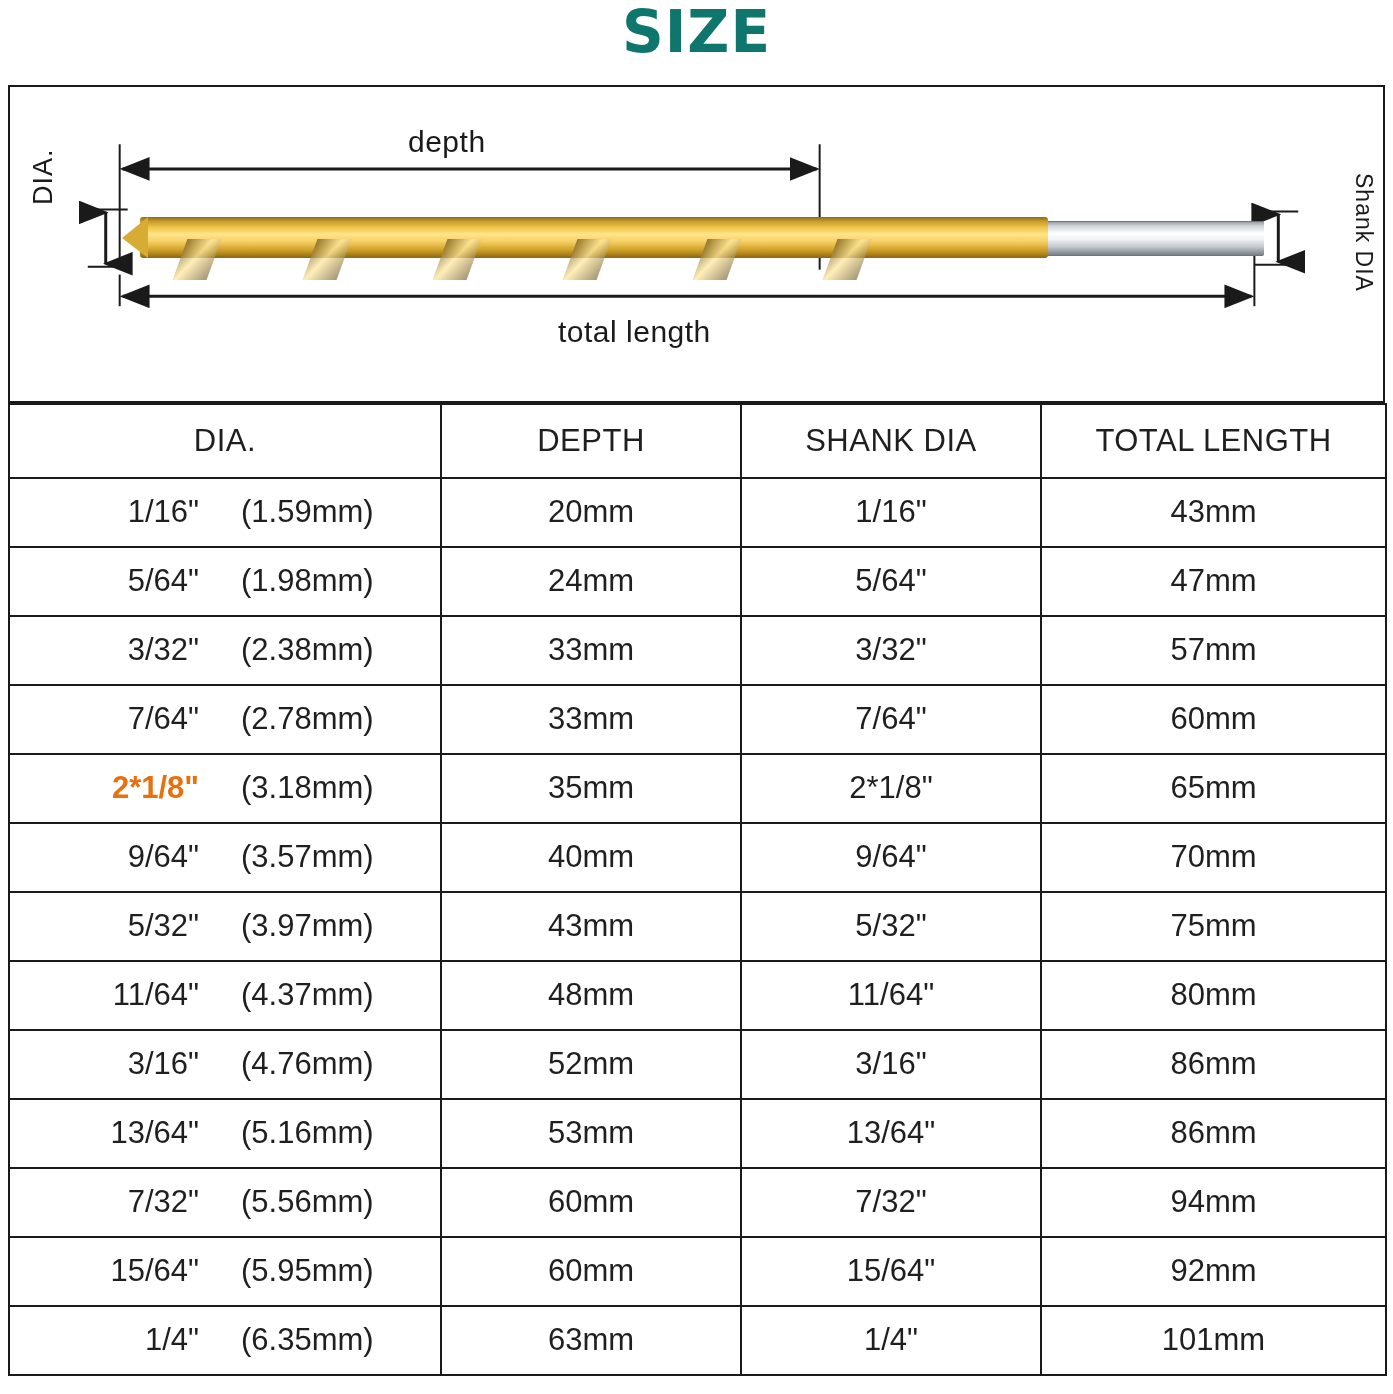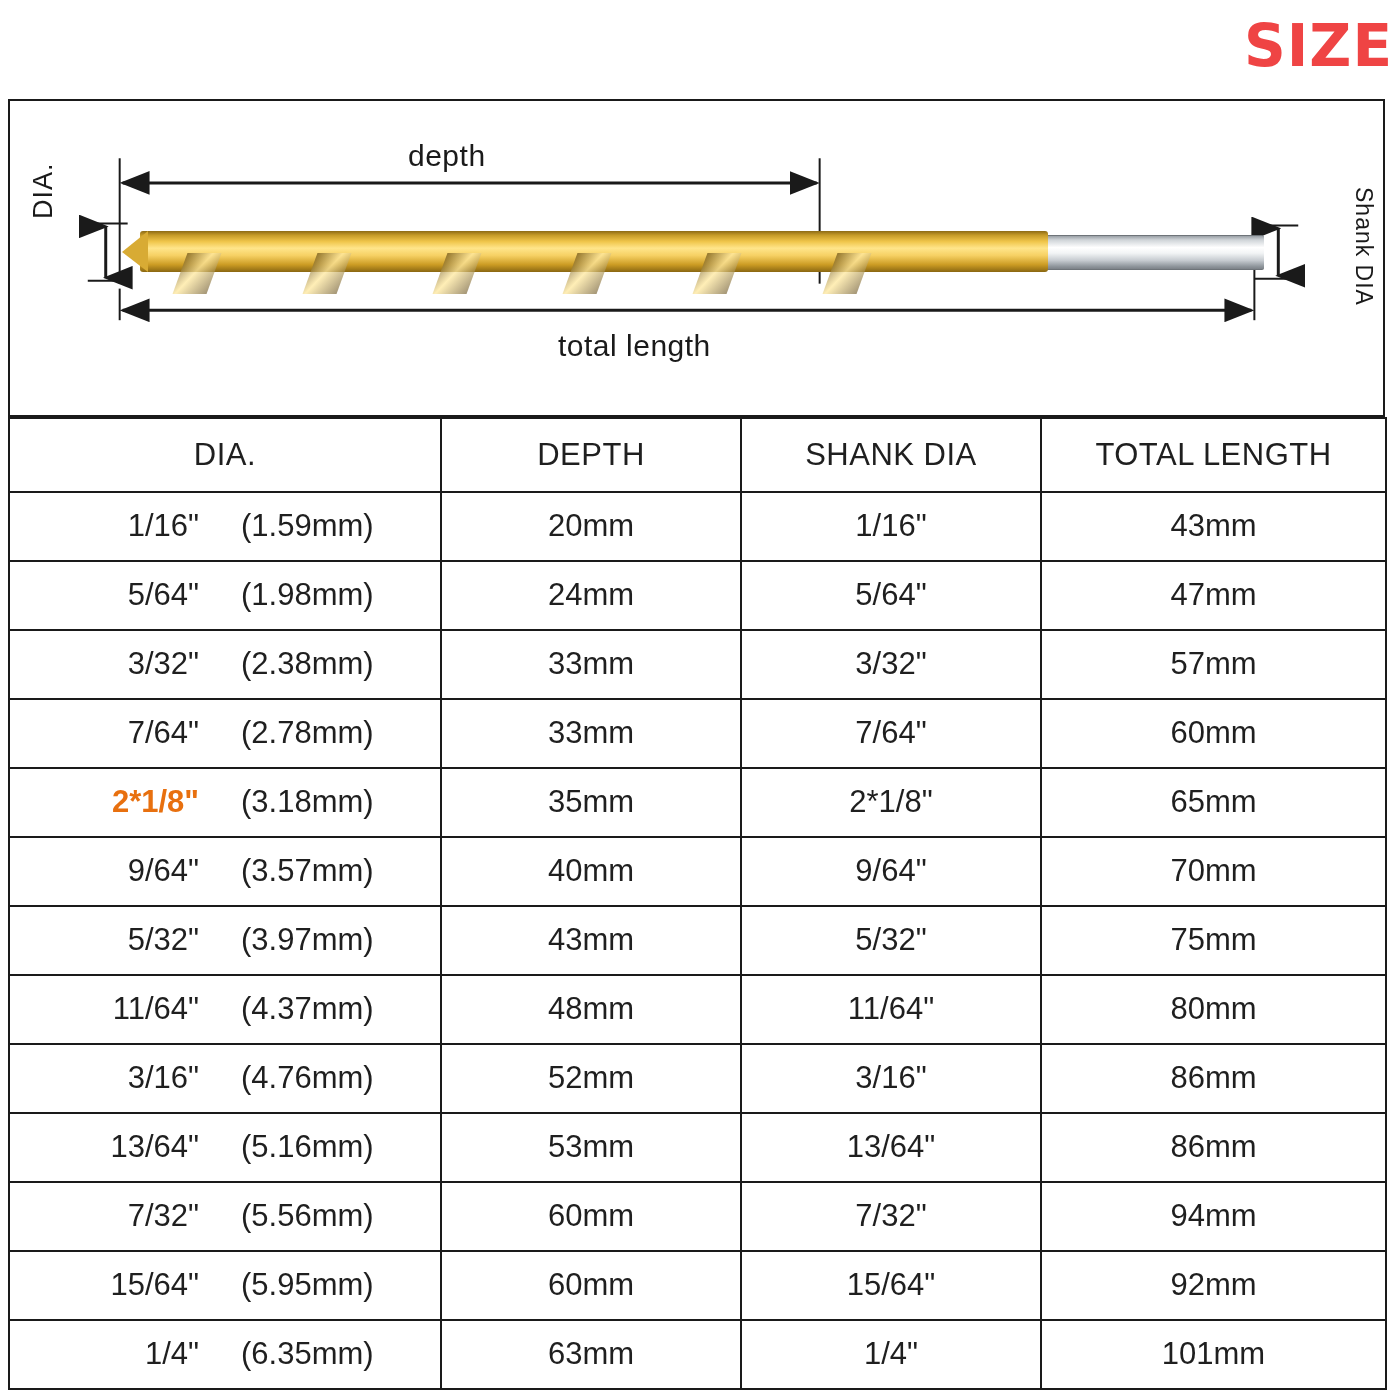--- a/index.html
+++ b/index.html
@@ -14,26 +14,26 @@
     color: #1a1a1a;
     overflow: hidden;
   }
   .page {
     position: relative;
     width: 1393px;
     height: 1394px;
     box-sizing: border-box;
   }
   .title {
-    text-align: right;
+    text-align: center;
     font-size: 58px;
     font-weight: bold;
     letter-spacing: 1px;
-    color: #ef4444;
-    padding-top: 16px;
+    color: #0f766e;
+    padding-top: 2px;
     line-height: 1.05;
     font-family: "DejaVu Sans", sans-serif;
   }
 
   
   .diagram {
     position: relative;
     margin: 22px 8px 0 8px;
     height: 318px;
     border: 2px solid #1a1a1a;

